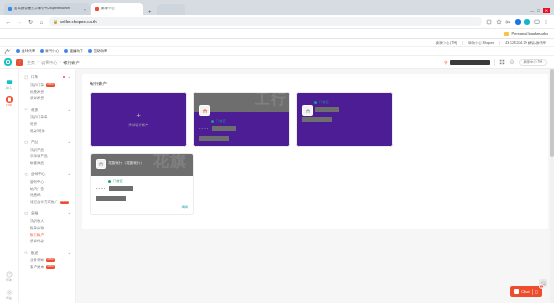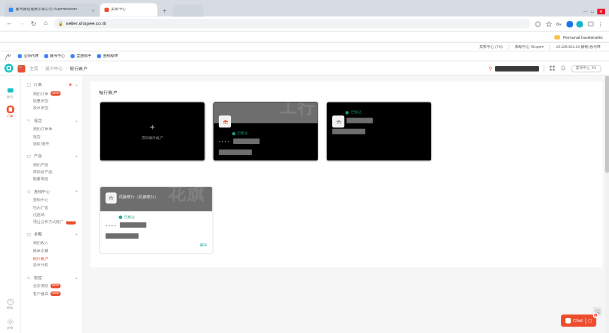--- a/index.html
+++ b/index.html
@@ -147,21 +147,21 @@
   }
 
   
   .main { flex: 1; background: #f6f6f6; padding: 5px 6px 0 6px; position: relative; overflow: hidden; }
   .card-panel { background: #fff; border-radius: 2px; padding: 7px 8px 12px 8px; min-height: 155px; }
   .panel-title { font-size: 4.2px; color: #333; margin-bottom: 6px; }
   .acct-grid { display: flex; flex-wrap: wrap; gap: 6px; }
 
   .acct-card {
     width: 97px; height: 55px; border-radius: 2.5px; position: relative; overflow: hidden;
-    background: #000000;
+    background: #4c1d95;
   }
   .acct-card.add {
     border: .8px solid #e8e8e8; display: flex; flex-direction: column;
     align-items: center; justify-content: center; gap: 3px;
   }
   .plus { font-size: 8px; color: #bbb; line-height: 1; }
   .add-label { font-size: 3.3px; color: #aaa; }
 
   .acct-card.filled { border: .8px solid #ececec; }
   .card-banner {
@@ -589,21 +589,21 @@
                 </div>
                 <div class="mask-row">
                   <span class="mask-dots">••••</span>
                   <span class="mask-bar"></span>
                 </div>
                 <div class="name-bar"></div>
               </div>
             </div>
           </div>
 
-          <div style="margin-top:22px">
+          <div style="margin-top:6px">
             <div class="acct-card wide">
               <div class="card-banner">
                 <span class="banner-wm">花旗</span>
               </div>
               <span class="bank-name">花旗银行（花旗银行）</span>
               <div class="card-logo">
                 <svg viewBox="0 0 16 16">
                       <path d="M2 6.5L8 3l6 3.5v1H2z" fill="#9a9a9a"></path>
                       <rect x="3.5" y="8.5" width="1.6" height="4" fill="#9a9a9a"></rect>
                       <rect x="7.2" y="8.5" width="1.6" height="4" fill="#9a9a9a"></rect>

